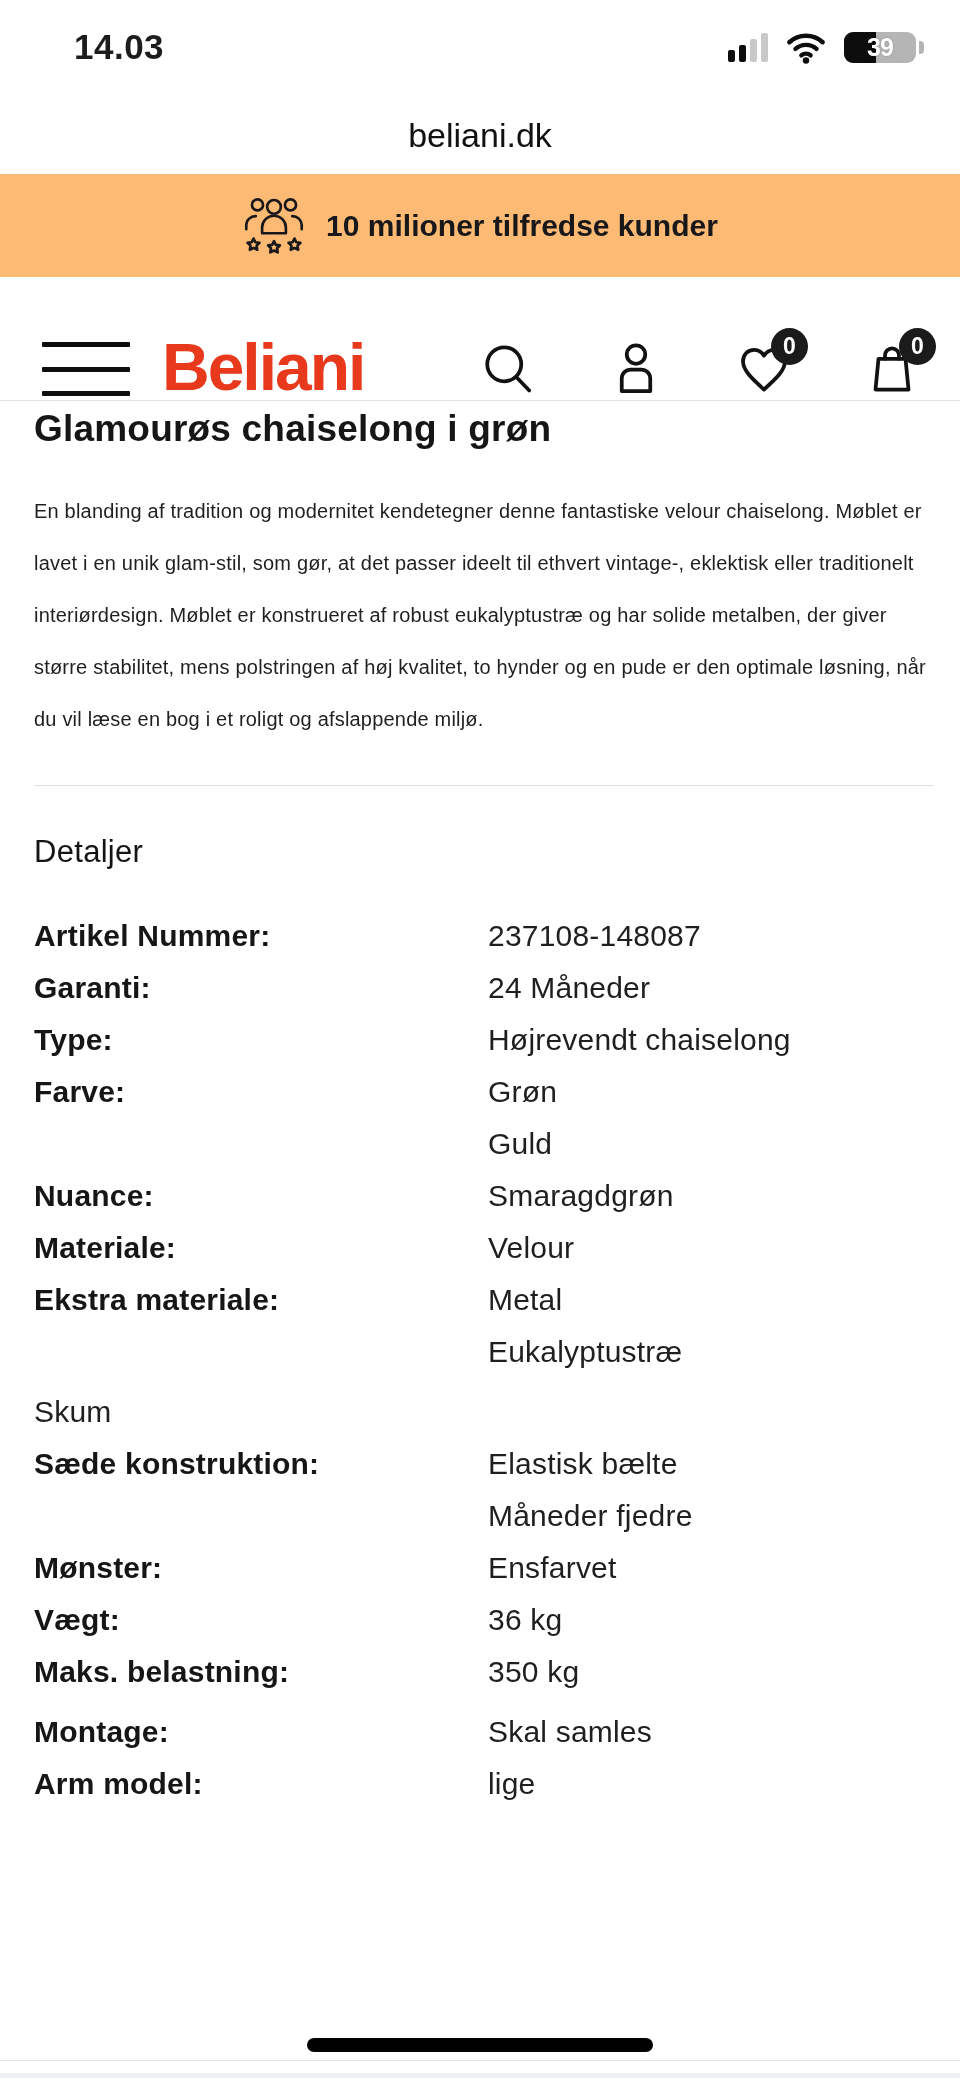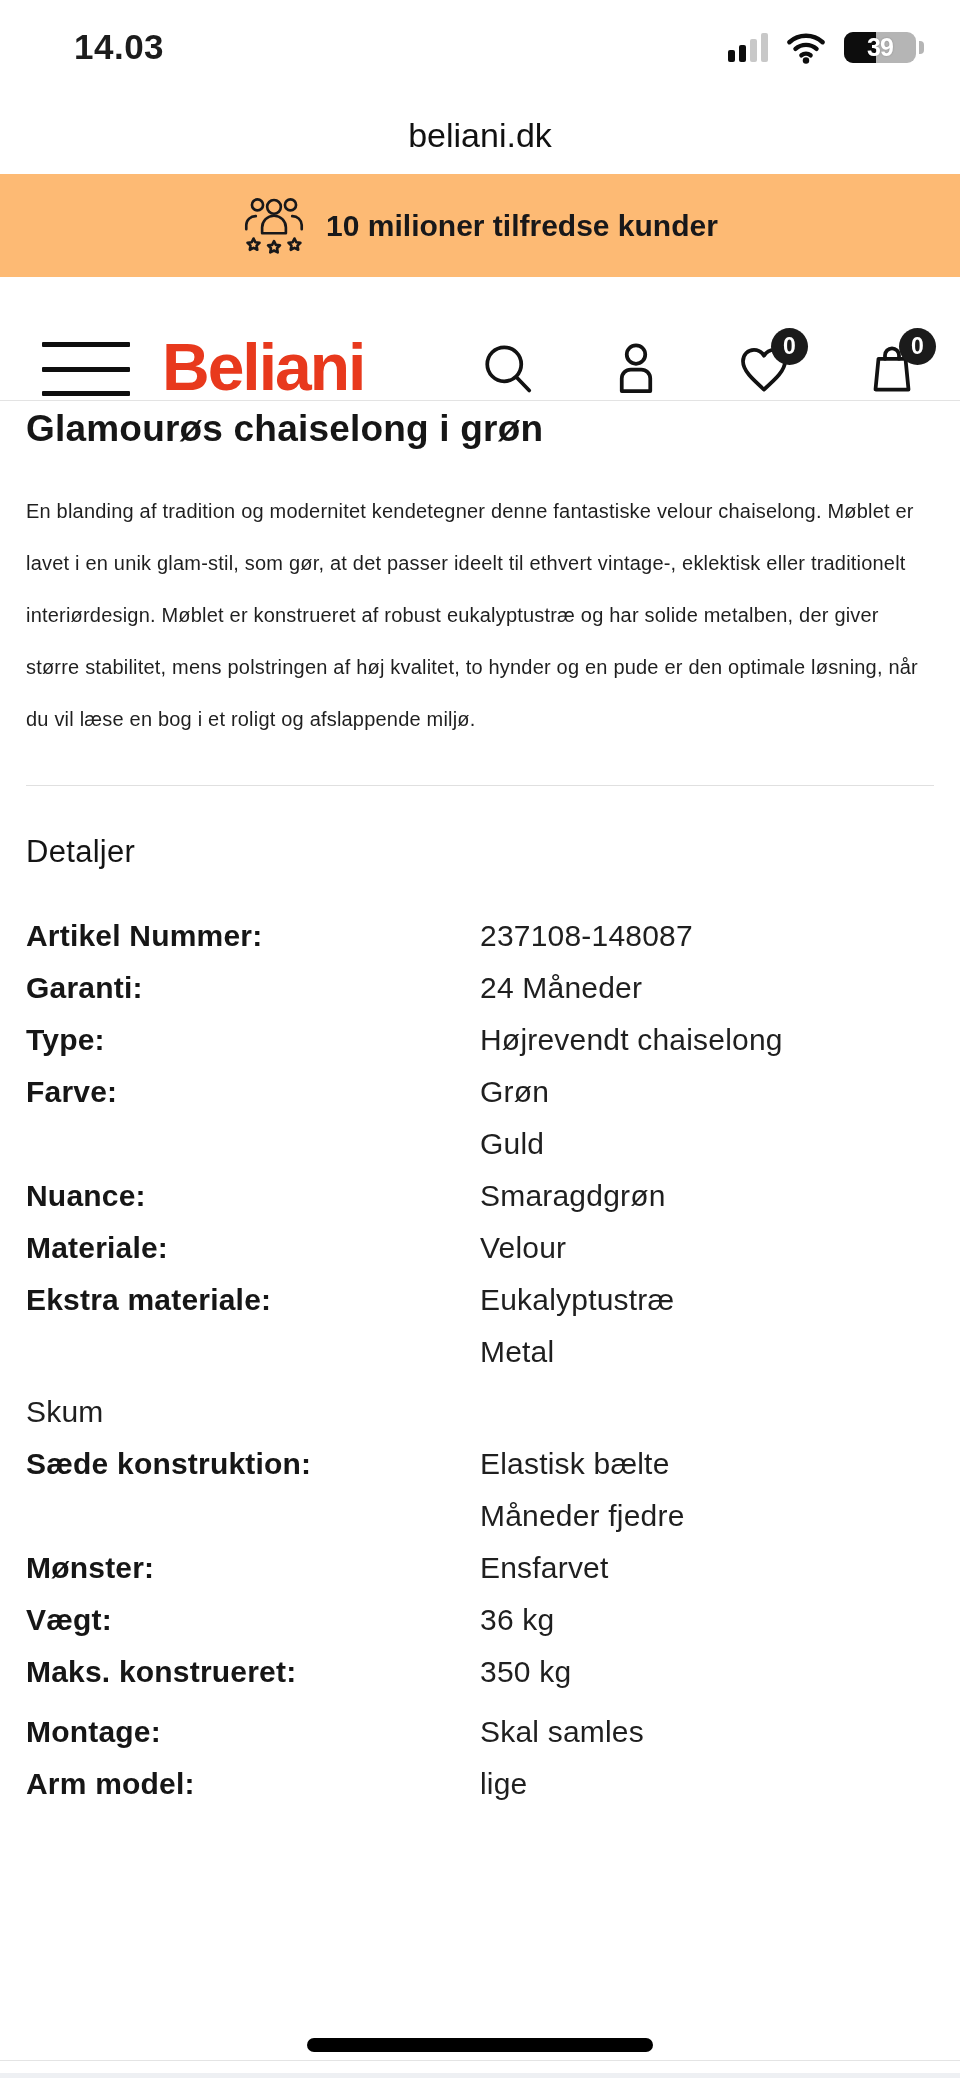--- a/index.html
+++ b/index.html
@@ -32,21 +32,21 @@
   .header{height:124px;display:flex;align-items:flex-end;padding:0 36px 0 42px;box-sizing:border-box;border-bottom:1px solid #e3e3e3;background:#fff;}
   .hamburger{width:88px;height:62px;display:flex;flex-direction:column;justify-content:space-between;padding:4px 0;box-sizing:border-box;cursor:pointer;}
   .hamburger i{display:block;width:88px;height:5px;background:#0e0e0e;border-radius:1px;}
   .logo{font-size:66px;font-weight:700;letter-spacing:-2px;color:#e8391d;margin-left:32px;line-height:1;}
   .header-actions{display:flex;align-items:center;gap:64px;margin-left:auto;}
   .icon-btn{position:relative;width:64px;height:64px;display:flex;align-items:center;justify-content:center;cursor:pointer;}
   .icon-btn svg{width:60px;height:60px;stroke:#121212;fill:none;stroke-width:1.5;stroke-linecap:round;stroke-linejoin:round;}
   .badge{position:absolute;top:-8px;right:-12px;width:37px;height:37px;border-radius:50%;background:#1b1b1b;
     color:#fff;font-size:23px;font-weight:700;display:flex;align-items:center;justify-content:center;}
   
-  .main{padding:0 26px;}
+  .main{padding:0 26px;margin-left:8px;}
   .product-title{margin:6px 0 0;font-size:37px;font-weight:600;letter-spacing:.2px;line-height:44px;color:#161616;}
   .product-desc{margin:34px 0 0;font-size:20px;line-height:52px;letter-spacing:.2px;color:#1f1f1f;max-width:905px;}
   .divider{border:none;border-top:1px solid #e0e0e0;margin:40px 0 0;}
   .details-heading{margin:48px 0 0;font-size:31px;font-weight:400;letter-spacing:.3px;color:#141414;}
   .details-table{margin-top:40px;}
   .detail-row{display:flex;align-items:flex-start;}
   .detail-row.spaced{margin-top:8px;}
   .detail-label{flex:0 0 454px;font-size:30px;font-weight:600;line-height:52px;color:#161616;letter-spacing:.2px;}
   .detail-values{flex:1;}
   .detail-value{font-size:30px;line-height:52px;color:#1f1f1f;letter-spacing:.2px;}
@@ -180,22 +180,22 @@
   <div class="detail-row">
     <div class="detail-label">Materiale:</div>
     <div class="detail-values">
             <div class="detail-value">Velour</div>
           </div>
   </div>
 
   <div class="detail-row">
     <div class="detail-label">Ekstra materiale:</div>
     <div class="detail-values">
+            <div class="detail-value">Metal</div>
             <div class="detail-value">Eukalyptustræ</div>
-            <div class="detail-value">Metal</div>
           </div>
   </div>
 
   <div class="detail-row spaced">
     <div class="detail-values">
             <div class="detail-value">Skum</div>
           </div>
   </div>
 
   <div class="detail-row">
@@ -214,21 +214,21 @@
   </div>
 
   <div class="detail-row">
     <div class="detail-label">Vægt:</div>
     <div class="detail-values">
             <div class="detail-value">36 kg</div>
           </div>
   </div>
 
   <div class="detail-row">
-    <div class="detail-label">Maks. konstrueret:</div>
+    <div class="detail-label">Maks. belastning:</div>
     <div class="detail-values">
             <div class="detail-value">350 kg</div>
           </div>
   </div>
 
   <div class="detail-row spaced">
     <div class="detail-label">Montage:</div>
     <div class="detail-values">
             <div class="detail-value">Skal samles</div>
           </div>

